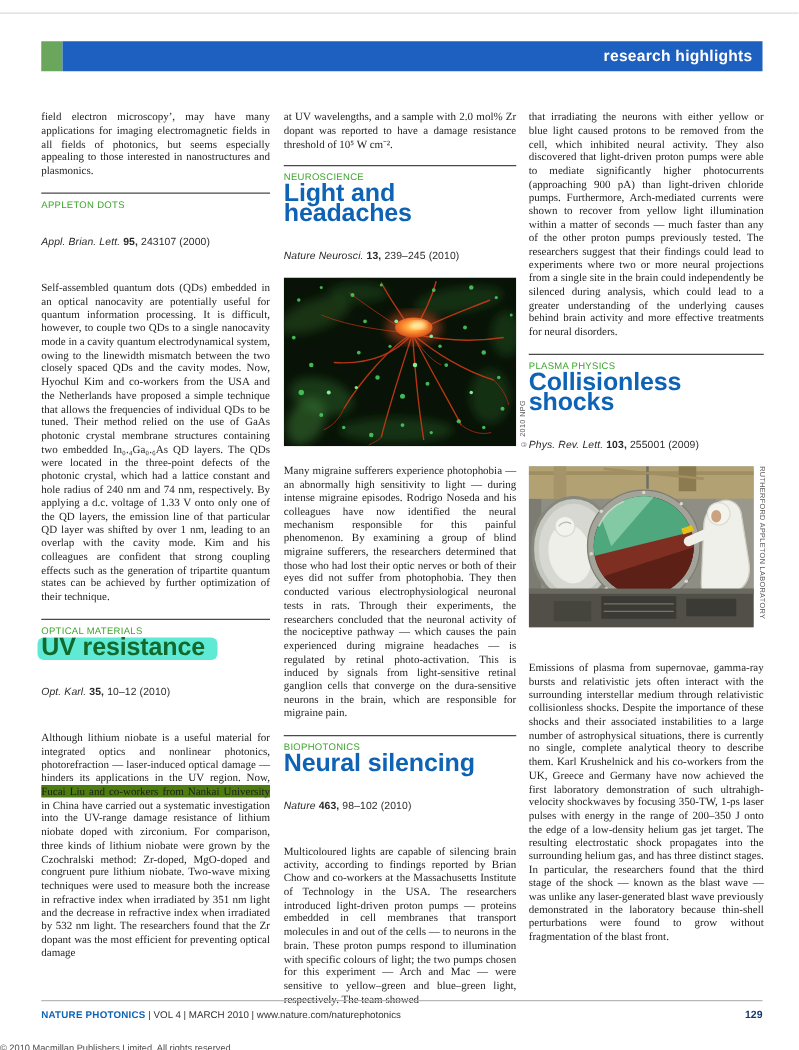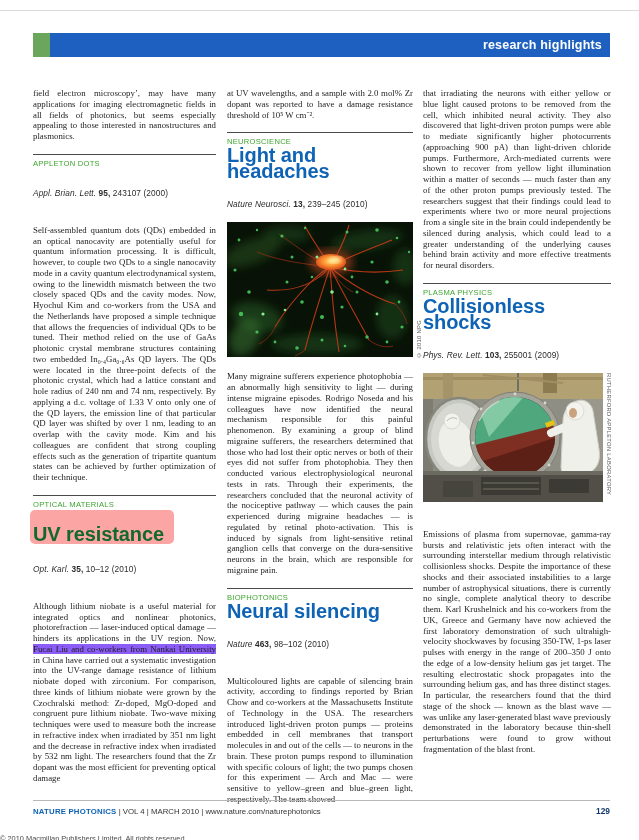--- a/index.html
+++ b/index.html
@@ -30,30 +30,30 @@
   .rule{border-top:1px solid #4a4a4a;margin-top:12px;}
   .label{
     font-family:"Liberation Sans",sans-serif;font-weight:normal;font-size:7.6px;
     color:#3da52e;letter-spacing:.25px;margin-top:4px;
   }
   .title{
     font-family:"Liberation Sans",sans-serif;font-weight:bold;font-size:20px;
     line-height:16px;color:#0e63b5;margin-top:1px;letter-spacing:-.1px;
   }
   .title .hl-title{
-    display:inline-block;background:#fca5a5;color:#13682b;
-    border-radius:5px;padding:16px 10px 2px 3px;margin-left:-3px;
+    display:inline-block;background:#5eead4;color:#13682b;
+    border-radius:5px;padding:0 10px 2px 3px;margin-left:-3px;
   }
   .ref{
     font-family:"Liberation Sans",sans-serif;font-size:8.3px;color:#2b2b2b;
     margin-top:20px;letter-spacing:.1px;
   }
   .ref .j{font-style:italic;}
   .ref .v{font-weight:bold;}
-  .hl{background:#8b5cf6;}
+  .hl{background:#4d7c0f;}
   
   .figure{position:relative;margin-top:13px;}
   .figure svg{display:block;}
   .credit{
     position:absolute;font-family:"Liberation Sans",sans-serif;font-size:5.8px;
     color:#5a5a5a;letter-spacing:.3px;white-space:nowrap;
   }
   .credit.up{ 
     right:-9px;bottom:0;writing-mode:vertical-rl;transform:rotate(180deg);
   }

